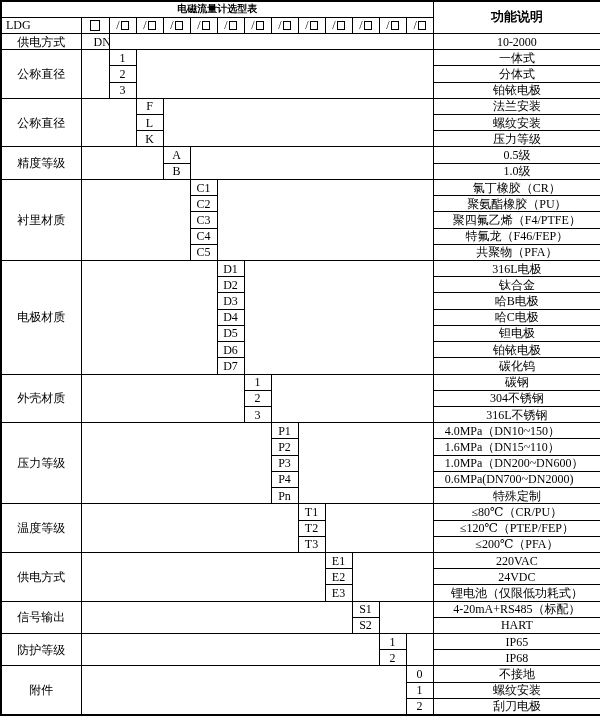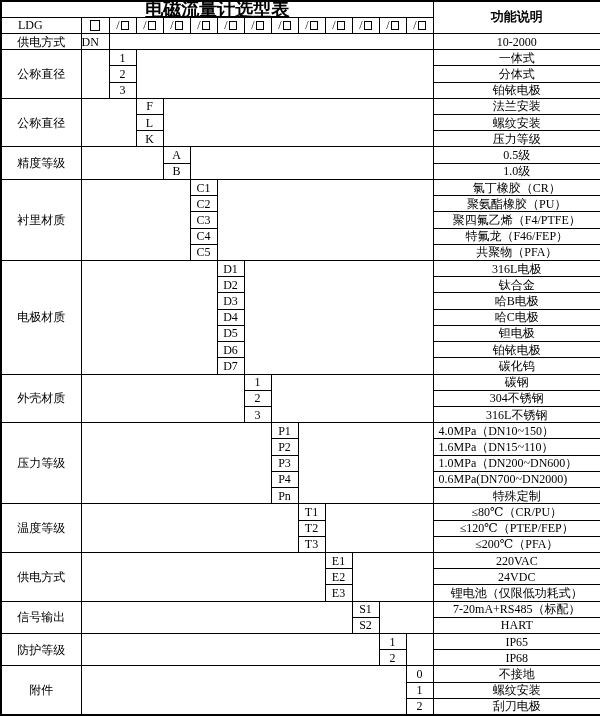--- a/index.html
+++ b/index.html
@@ -10,25 +10,25 @@
     font-family: "Liberation Serif", "DejaVu Serif", serif;
     font-size: 12px; color: #000; border: 2px solid #000;
   }
   td {
     border: 1px solid #000;
     padding: 0; margin: 0;
     text-align: center; vertical-align: middle;
     height: 16px; line-height: 14px;
     overflow: hidden; white-space: nowrap;
   }
-  td.title-cell { font-size: 18px; font-weight: bold; text-decoration: underline; }
+  td.title-cell { font-size: 10px; font-weight: bold; }
   td.fn-header  { font-size: 13px; font-weight: bold; margin-top: 8px; }
-  td.ldg  { text-align: left; padding-left: 16px; margin-left: 13px; }
-  td.dn   { text-align: left; padding-left: 0; }
-  td.desc-left { text-align: left; padding-left: 5px; }
+  td.ldg  { text-align: left; padding-left: 4px; margin-left: 13px; }
+  td.dn   { text-align: left; padding-left: 12px; }
+  td.desc-left { text-align: left; padding-left: 11px; }
   .sq {
     display: inline-block; width: 10px; height: 11px;
     border: 1px solid #000; vertical-align: -2px; background: #fff;
   }
   .sq-sm {
     display: inline-block; width: 8px; height: 9px;
     border: 1px solid #000; vertical-align: -1px; background: #fff;
   }
   .slash { display: inline-block; margin-right: 1px; }
 </style>
@@ -254,21 +254,21 @@
   <tr>
     <td>E3</td>
     <td>锂电池（仅限低功耗式）</td>
   </tr>
 
   <tr>
     <td rowspan="2">信号输出</td>
     <td rowspan="2" colspan="10"></td>
     <td>S1</td>
     <td rowspan="2" colspan="2"></td>
-    <td>7-20mA+RS485（标配）</td>
+    <td>4-20mA+RS485（标配）</td>
   </tr>
   <tr>
     <td>S2</td>
     <td>HART</td>
   </tr>
 
   <tr>
     <td rowspan="2">防护等级</td>
     <td rowspan="2" colspan="11"></td>
     <td>1</td>

